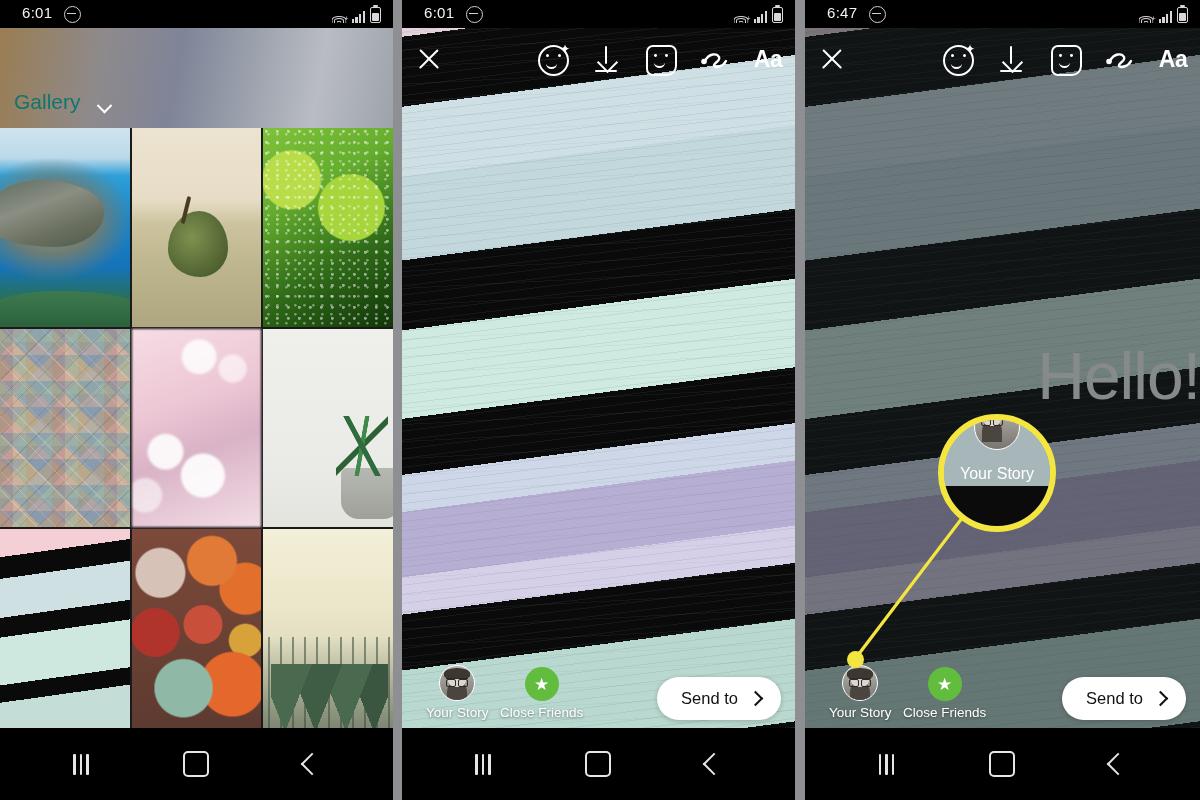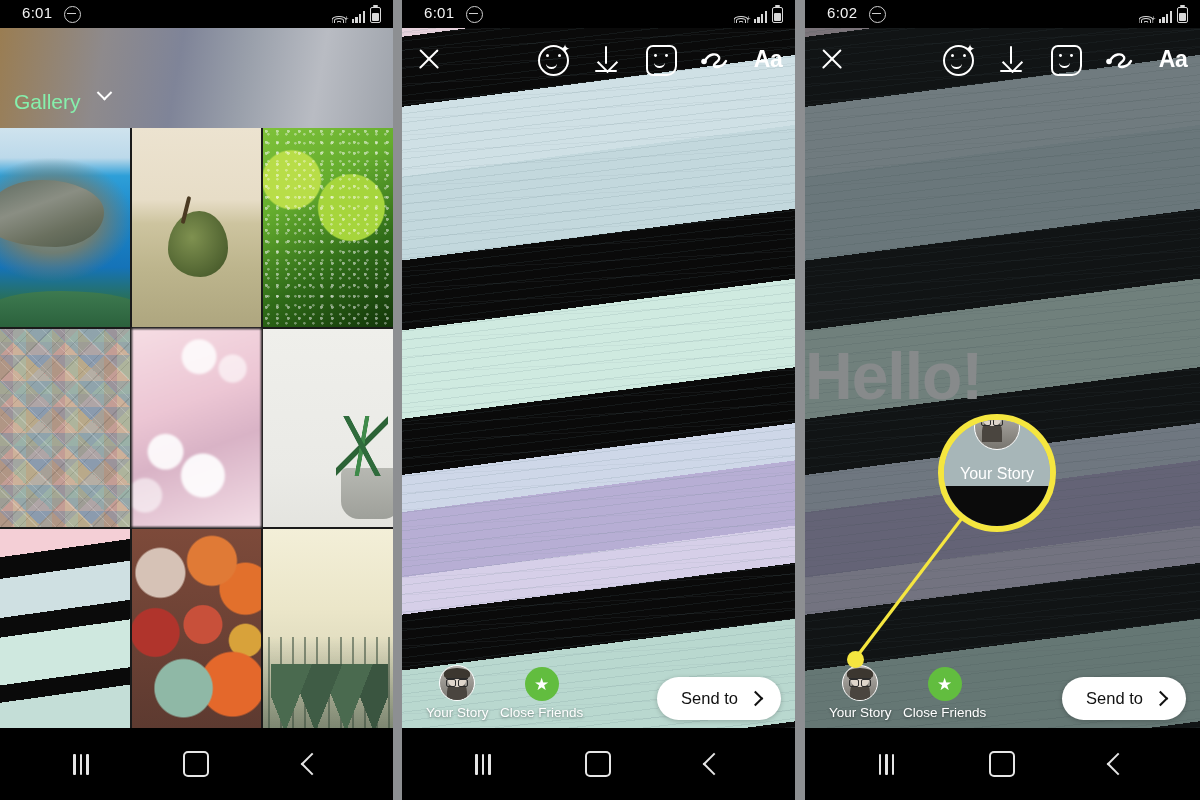--- a/index.html
+++ b/index.html
@@ -37,21 +37,21 @@
   .navbar .keys{position:absolute;inset:0;display:flex;align-items:center;justify-content:space-around;padding:0 26px;}
   .k-recent{display:flex;gap:4px;}
   .k-recent b{display:block;width:2.6px;height:21px;background:#e6e6e6;border-radius:1px;}
   .k-home{width:22px;height:22px;border:2.4px solid #e6e6e6;border-radius:5px;}
   .k-back{width:14px;height:14px;border-left:2.6px solid #e6e6e6;border-bottom:2.6px solid #e6e6e6;transform:rotate(45deg);}
 
   
   .gal-header{position:absolute;top:28px;left:0;right:0;height:100px;z-index:20;
     background:linear-gradient(100deg,#9a7d52 0%,#8e8a8c 26%,#7f8498 45%,#9aa0ab 62%,#b9bcc3 80%,#9ea3ab 100%);
     filter:blur(0.4px);}
-  .gal-title{position:absolute;left:14px;top:90px;color:#86efac;font-size:21px;z-index:22;display:flex;align-items:flex-start;gap:18px;}
+  .gal-title{position:absolute;left:14px;top:90px;color:#0f766e;font-size:21px;z-index:22;display:flex;align-items:flex-end;gap:18px;}
   .chev-down{width:9px;height:9px;border-right:2.2px solid #fff;border-bottom:2.2px solid #fff;transform:rotate(45deg) translate(-2px,-2px);}
   .sel-multi{position:absolute;right:8px;top:87px;z-index:22;display:flex;align-items:center;gap:9px;
     background:rgba(70,70,72,.72);border-radius:22px;padding:8px 17px 8px 13px;color:#fff;font-size:14.5px;letter-spacing:.2px;}
   .ico-copy{position:relative;width:15px;height:15px;}
   .ico-copy b{position:absolute;border:1.7px solid #fff;border-radius:2px;}
   .ico-copy b.c1{left:0;top:0;width:10px;height:10px;}
   .ico-copy b.c2{left:3.5px;top:3.5px;width:10px;height:10px;}
 
   .grid{position:absolute;left:0;top:128px;width:393px;height:600px;display:grid;
     grid-template-columns:repeat(3,1fr);grid-template-rows:repeat(3,1fr);gap:2px;background:#1a1a1a;z-index:10;}
@@ -193,21 +193,21 @@
     border-top:1.6px solid #2b2b2b;}
   .av .glasses b{position:absolute;top:0;width:8px;height:6px;border:1.4px solid #2b2b2b;border-radius:2px;}
   .av .glasses b.l{left:0;} .av .glasses b.r{right:0;}
   .av .hair{position:absolute;left:4px;top:2px;width:26px;height:11px;background:#3c3730;border-radius:50% 50% 30% 30%;z-index:2;}
   .star-badge{width:34px;height:34px;border-radius:50%;background:#62bd3f;display:flex;align-items:center;justify-content:center;color:#fff;font-size:17px;line-height:17px;}
   .send-btn{position:absolute;right:14px;bottom:8px;background:#fff;border-radius:26px;
     padding:12px 20px 12px 24px;display:flex;align-items:center;gap:12px;color:#111;font-size:16.5px;
     box-shadow:0 1px 5px rgba(0,0,0,.22);}
   .send-chev{width:9px;height:9px;border-right:2.8px solid #111;border-top:2.8px solid #111;transform:rotate(45deg);}
 
-  .hello{position:absolute;left:0;right:0;top:338px;text-align:left;color:#fff;font-size:66px;font-weight:700;letter-spacing:-1px;z-index:25;}
+  .hello{position:absolute;left:0;right:0;top:338px;text-align:right;color:#fff;font-size:66px;font-weight:400;letter-spacing:-1px;z-index:25;}
 
   
   .dim{position:absolute;left:0;top:28px;width:100%;height:700px;background:rgba(24,30,32,.52);z-index:28;pointer-events:none;}
   .callout-line{position:absolute;z-index:32;pointer-events:none;}
   .mag{position:absolute;z-index:34;border-radius:50%;border:6px solid #f5e63f;overflow:hidden;background:#9fb1b4;}
   .mag-inner{position:absolute;inset:0;}
   .mag-band{position:absolute;left:0;right:0;top:0;height:62%;background:#a7b6b8;}
   .mag-black{position:absolute;left:0;right:0;top:62%;bottom:0;background:#0b0b0b;}
   .mag-av{position:absolute;left:50%;top:-16px;transform:translateX(-50%);width:44px;height:44px;}
   .mag-lbl{position:absolute;left:0;right:0;top:42%;text-align:center;color:#fff;font-size:16px;}
@@ -458,21 +458,21 @@
             <b></b>
             <b></b>
             <b></b>
           </span>
         <span class="k-home"></span>
         <span class="k-back"></span>
       </div>
     </div>
 
     <div class="statusbar">
-      <div class="sb-time">6:02</div>
+      <div class="sb-time">6:47</div>
       <div class="sb-dnd"></div>
       <div class="sb-right">
         <span class="ico-wifi">
             <i class="w1"></i>
             <i class="w2"></i>
             <i class="w3"></i>
             <u>+</u>
           </span>
         <span class="ico-sig">
             <b></b>

